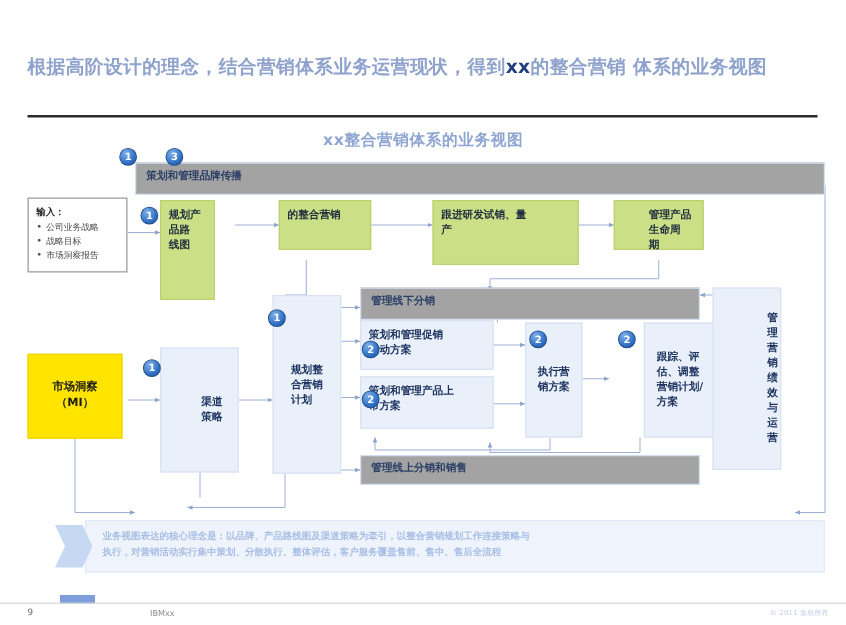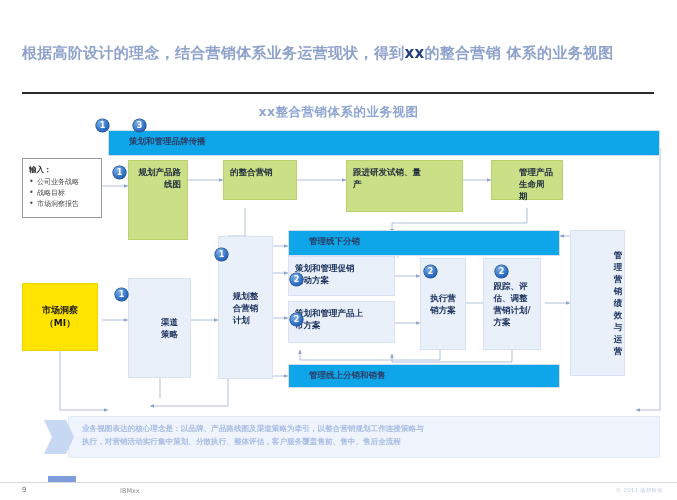--- a/index.html
+++ b/index.html
@@ -30,24 +30,24 @@
   }
 
   
   #diagram { position: absolute; left: 0; top: 118px; width: 677px; height: 310px; }
   #wires { position: absolute; left: 0; top: 0; width: 677px; height: 310px; }
 
   .node { position: absolute; }
 
   
   .band {
-    background: #0ea5e9;
+    background: #a3a3a3;
     border: 1px solid #d3dff1;
     font-size: 8.5px; color: #2b3f66; font-weight: bold;
-    padding: 4px 20px; line-height: 12px;
+    padding: 4px 8px; line-height: 12px;
   }
 
   
   .green {
     background: #cbe086;
     border: 1px solid #b9d26d;
     color: #23303f; font-weight: bold; font-size: 8.5px; line-height: 12px;
     padding: 5px 6px;
   }
 
@@ -202,21 +202,21 @@
       </ul>
     </div>
 
     <div class="node yellow" style="left:22px; top:165px; width:76px; height:68px;">
       <div>
         <div>市场洞察</div>
         <div>（MI）</div>
       </div>
     </div>
 
-    <div class="node green" style="left:128px; top:42px; width:60px; height:80px; white-space:pre-line;text-align:right;">规划产品路
+    <div class="node green" style="left:128px; top:42px; width:44px; height:80px; white-space:pre-line;">规划产品路
 线图</div>
 
     <div class="node green" style="left:223px; top:42px; width:74px; height:40px;">的整合营销</div>
 
     <div class="node green" style="left:346px; top:42px; width:117px; height:52px; white-space:pre-line;">跟进研发试销、量
 产</div>
 
     <div class="node green" style="left:491px; top:42px; width:72px; height:40px; white-space:pre-line;padding-left:27px;">管理产品生命周
 期</div>
 
@@ -230,21 +230,21 @@
 
     <div class="node blue" style="left:288px; top:138px; width:107px; height:40px; white-space:pre-line;">策划和管理促销
 活动方案</div>
 
     <div class="node blue" style="left:288px; top:183px; width:107px; height:42px; white-space:pre-line;">策划和管理产品上
 市方案</div>
 
     <div class="node blue vmid" style="left:420px; top:140px; width:46px; height:92px; justify-content:center; white-space:pre-line;">执行营
 销方案</div>
 
-    <div class="node blue vmid" style="left:483px; top:140px; width:58px; height:92px; justify-content:center; white-space:pre-line;">跟踪、评
+    <div class="node blue vmid" style="left:515px; top:140px; width:58px; height:92px; justify-content:center; white-space:pre-line;">跟踪、评
 估、调整
 营销计划/
 方案</div>
 
     <div class="node blue vmid" style="left:570px; top:112px; width:50px; height:146px; justify-content:center; white-space:pre-line;padding-left:47px;">管理营
 销绩效
 与运营</div>
 
     <div class="node band" style="left:288px; top:246px; width:272px; height:24px;">管理线上分销和销售</div>
 

